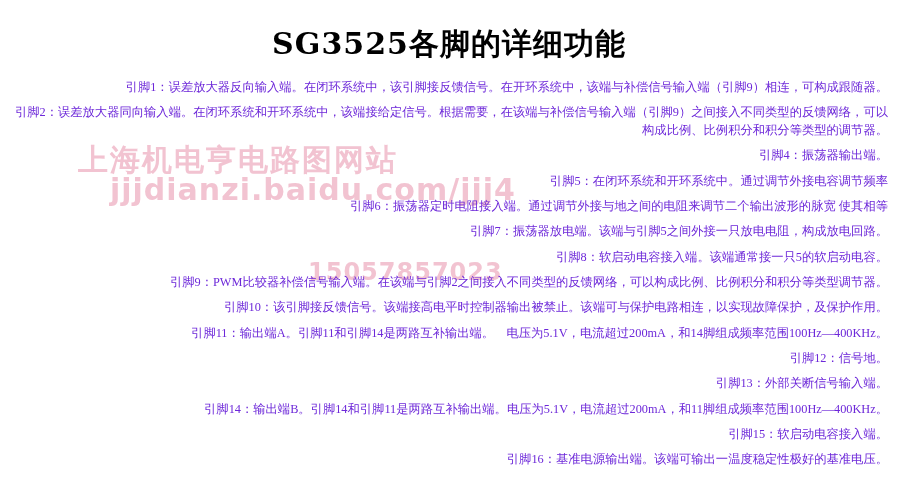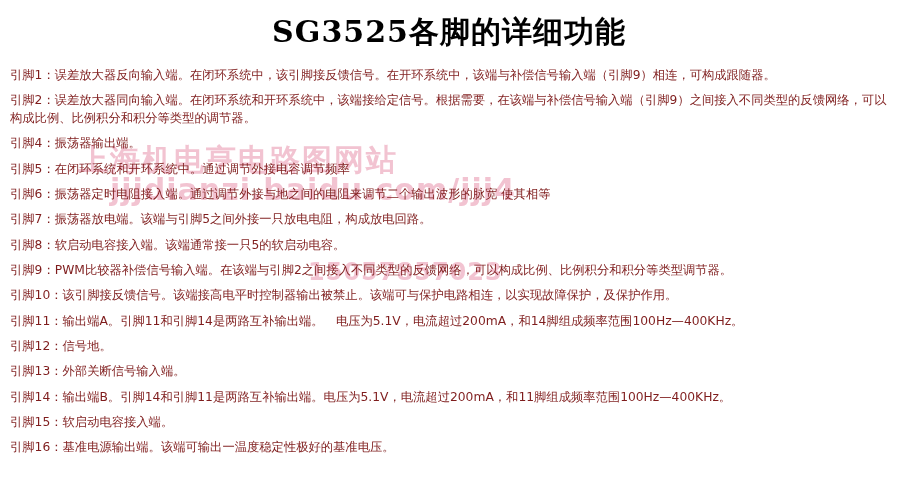--- a/index.html
+++ b/index.html
@@ -54,37 +54,38 @@
     top: 258px;
     font-size: 24px;
     letter-spacing: 1px;
   }
   #content {
     position: relative;
     z-index: 2;
   }
   h1#doc-title {
     margin: 0;
-    padding-top: 12px;
+    padding-top: 24px;
     text-align: center;
     font-family: "DejaVu Serif", "Liberation Serif", serif;
     font-size: 30px;
     font-weight: bold;
     color: #000;
     letter-spacing: 1px;
   }
   .lines {
     padding: 14px 10px 0 10px;
   }
   .line {
     font-size: 12.3px;
-    color: #7f1d1d;
+    color: #6d28d9;
     line-height: 1.45;
     margin: 0 0 7.5px 0;
-    text-align: left;
+    text-align: right;
+    font-family: Liberation Serif, serif;
   }
   .line.two {
   }
 </style>
 </head>
 <body>
 
 <div id="page">
 
   <div id="watermark">

